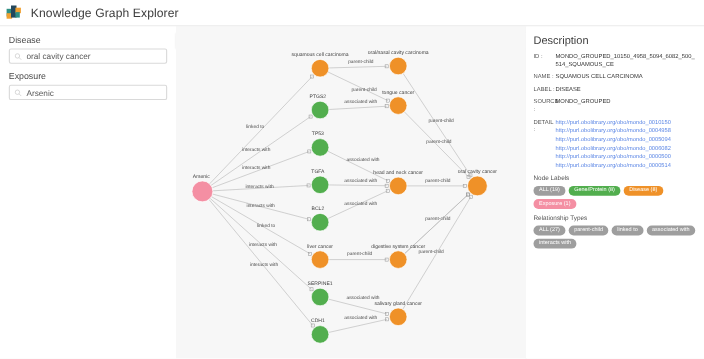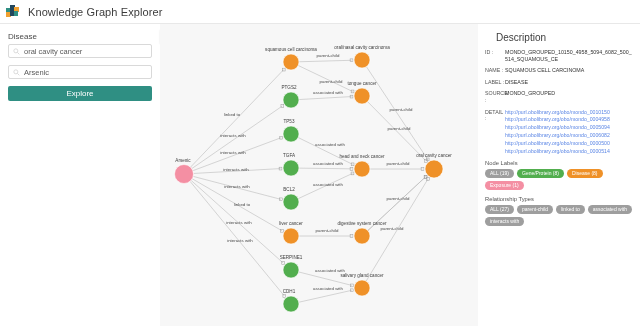--- a/index.html
+++ b/index.html
@@ -72,21 +72,21 @@
   .node-label { font-size:4.6px; fill:#404040; font-family:"Liberation Sans", sans-serif; }
   .edge-line { stroke:#b5b5b5; stroke-width:.55; fill:none; }
   .edge-label { font-size:4.4px; fill:#4a4a4a; font-family:"Liberation Sans", sans-serif; }
   .arrow-head { fill:none; stroke:#9a9a9a; stroke-width:.5; }
 
   
   #right-panel {
     position:absolute; left:478px; top:24px; width:162px; height:302px;
     background:#ffffff; padding:8px 7px 0 7px; overflow:hidden;
   }
-  .panel-h { font-size:10px; color:#3c3c3c; margin-bottom:6px;margin-left:11px; }
+  .panel-h { font-size:10px; color:#3c3c3c; margin-bottom:6px; }
   .meta-row { display:flex; margin-bottom:5px; line-height:1.25; }
   .meta-key { font-size:5.3px; color:#555; width:20px; flex:0 0 20px; }
   .meta-val { font-size:5.3px; color:#333; word-break:break-all; }
   .detail-links a {
     display:block; font-size:5.2px; color:#5b86e5; text-decoration:none;
     line-height:1.5; word-break:break-all;
   }
   #overview-h { font-size:10px; color:#3c3c3c; margin:9px 0 5px 0; }
   .sub-h { font-size:5.8px; color:#555; margin-bottom:3px; }
   .chip-row { display:flex; flex-wrap:wrap; gap:3px; margin-bottom:6px; }
@@ -116,29 +116,29 @@
   <div id="left-panel">
     <div class="field-label">Disease</div>
     <div class="search-box">
       <svg class="mag" viewBox="0 0 16 16">
         <circle cx="6.5" cy="6.5" r="4.6" fill="none" stroke="#9a9a9a" stroke-width="1.6"></circle>
         <line x1="10" y1="10" x2="14.5" y2="14.5" stroke="#9a9a9a" stroke-width="1.6"></line>
       </svg>
       <span class="search-val">oral cavity cancer</span>
     </div>
 
+    <div class="field-label">Exposure</div>
     <div class="search-box">
       <svg class="mag" viewBox="0 0 16 16">
         <circle cx="6.5" cy="6.5" r="4.6" fill="none" stroke="#9a9a9a" stroke-width="1.6"></circle>
         <line x1="10" y1="10" x2="14.5" y2="14.5" stroke="#9a9a9a" stroke-width="1.6"></line>
       </svg>
       <span class="search-val">Arsenic</span>
     </div>
 
-    <button id="explore-btn">Explore</button>
   </div>
 
   <div class="collapse-tab" id="collapse-left">
     <span class="tri tri-left"></span>
   </div>
   <div class="collapse-tab" id="collapse-right">
     <span class="tri tri-right"></span>
   </div>
 
   <div id="graph-panel">

